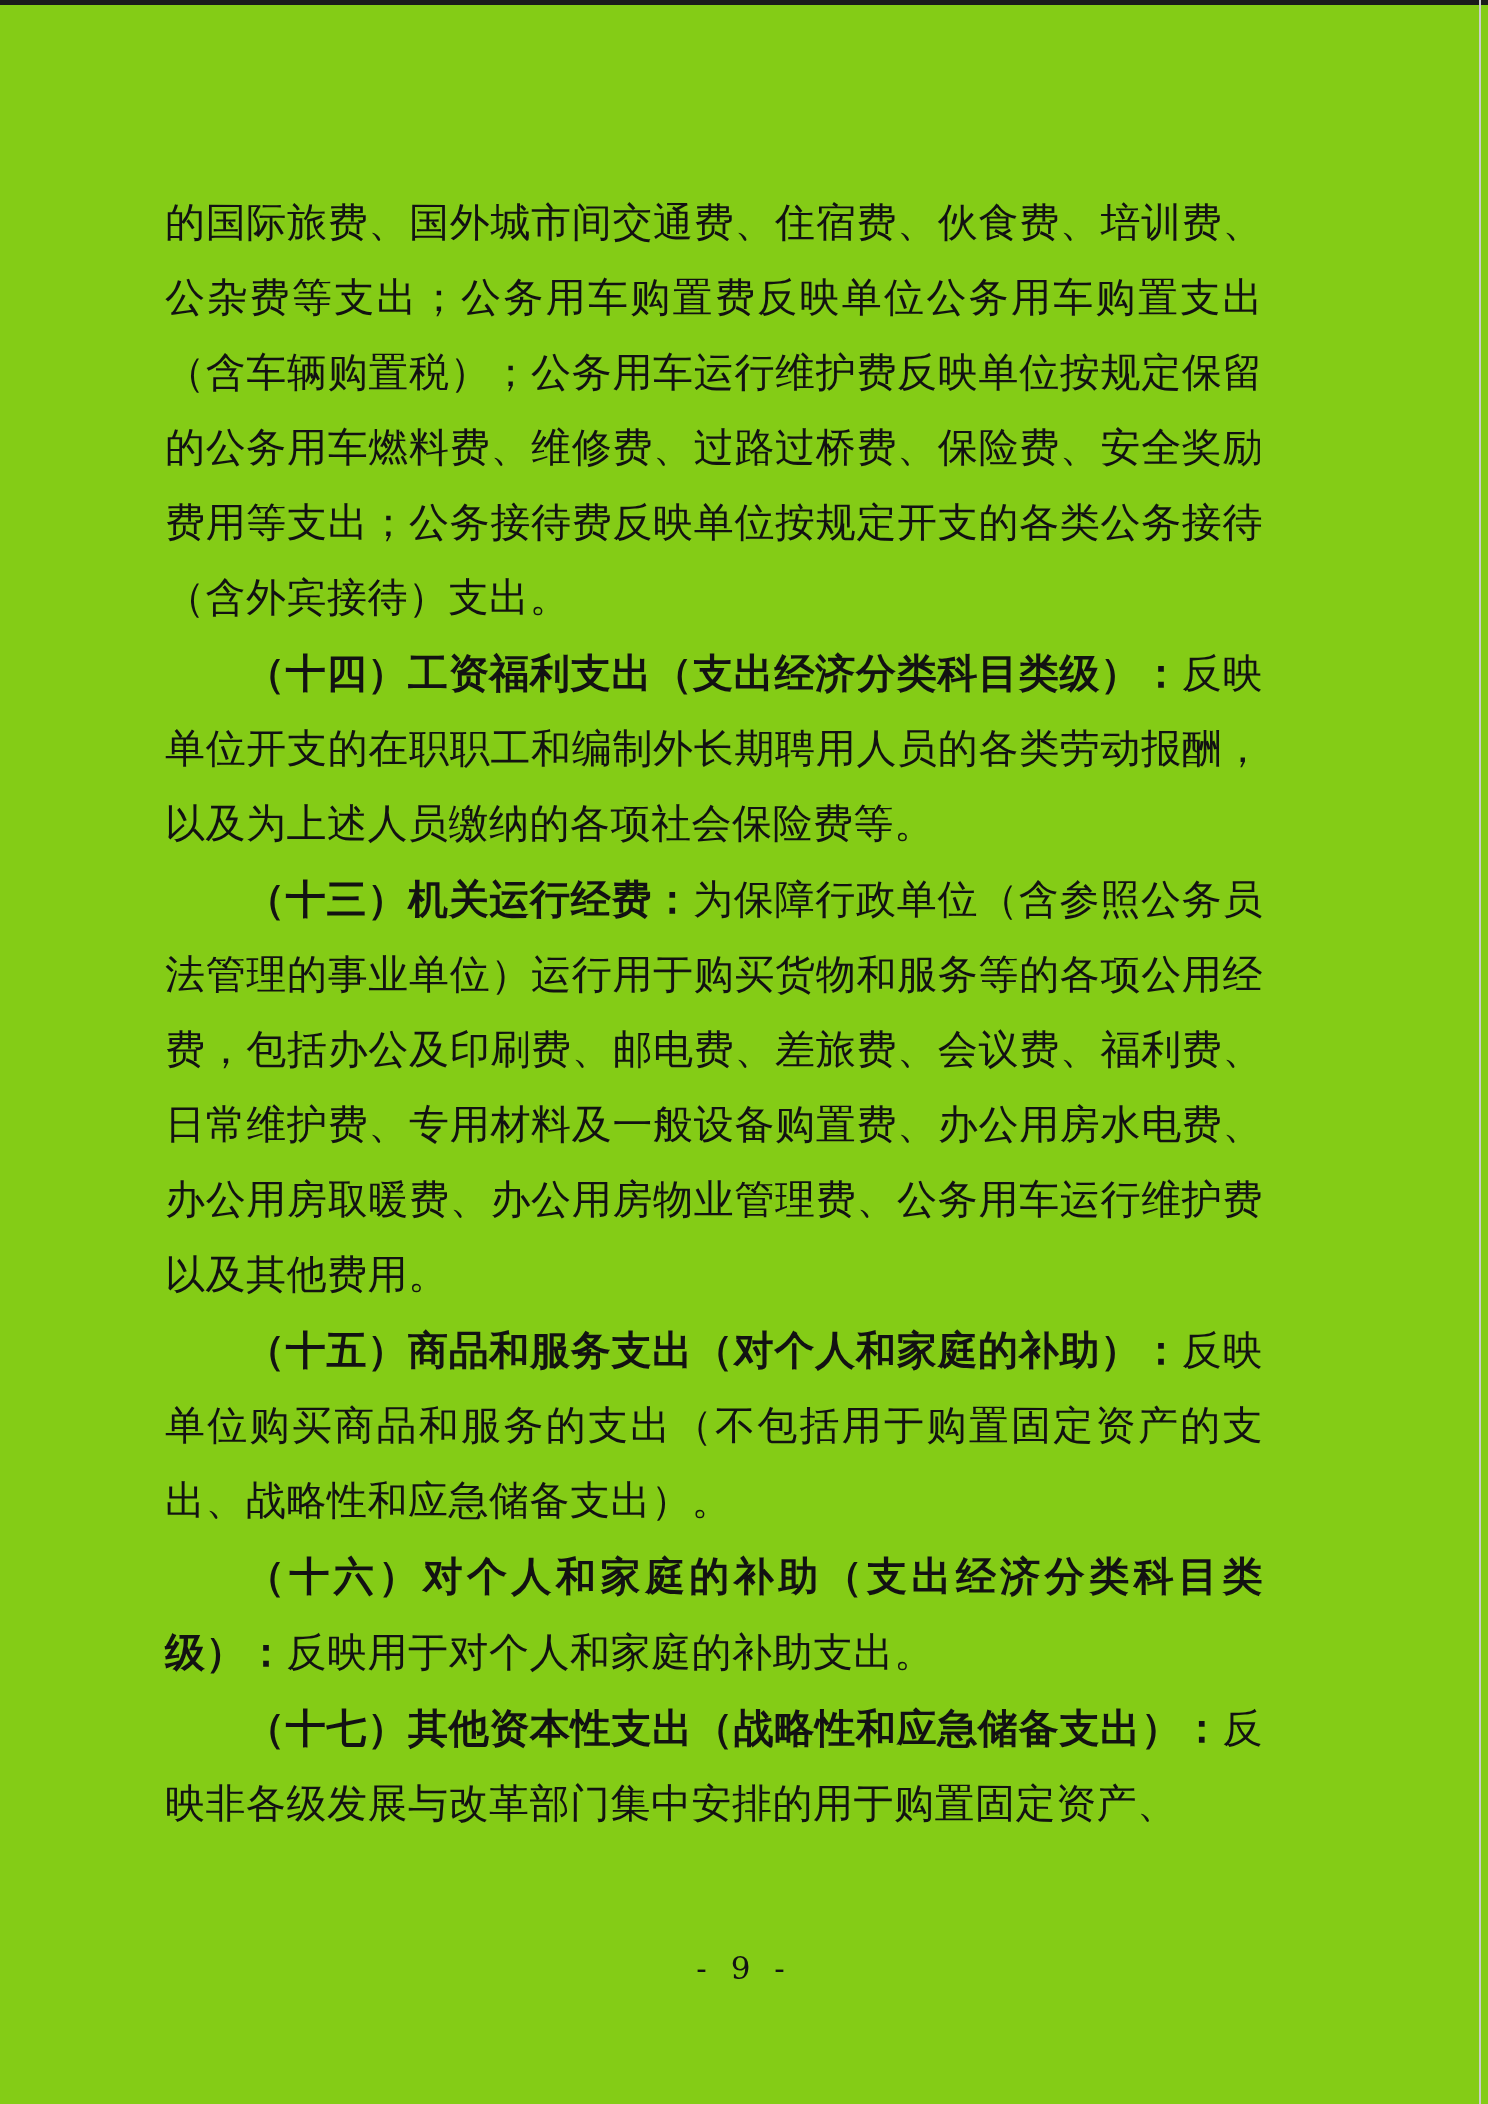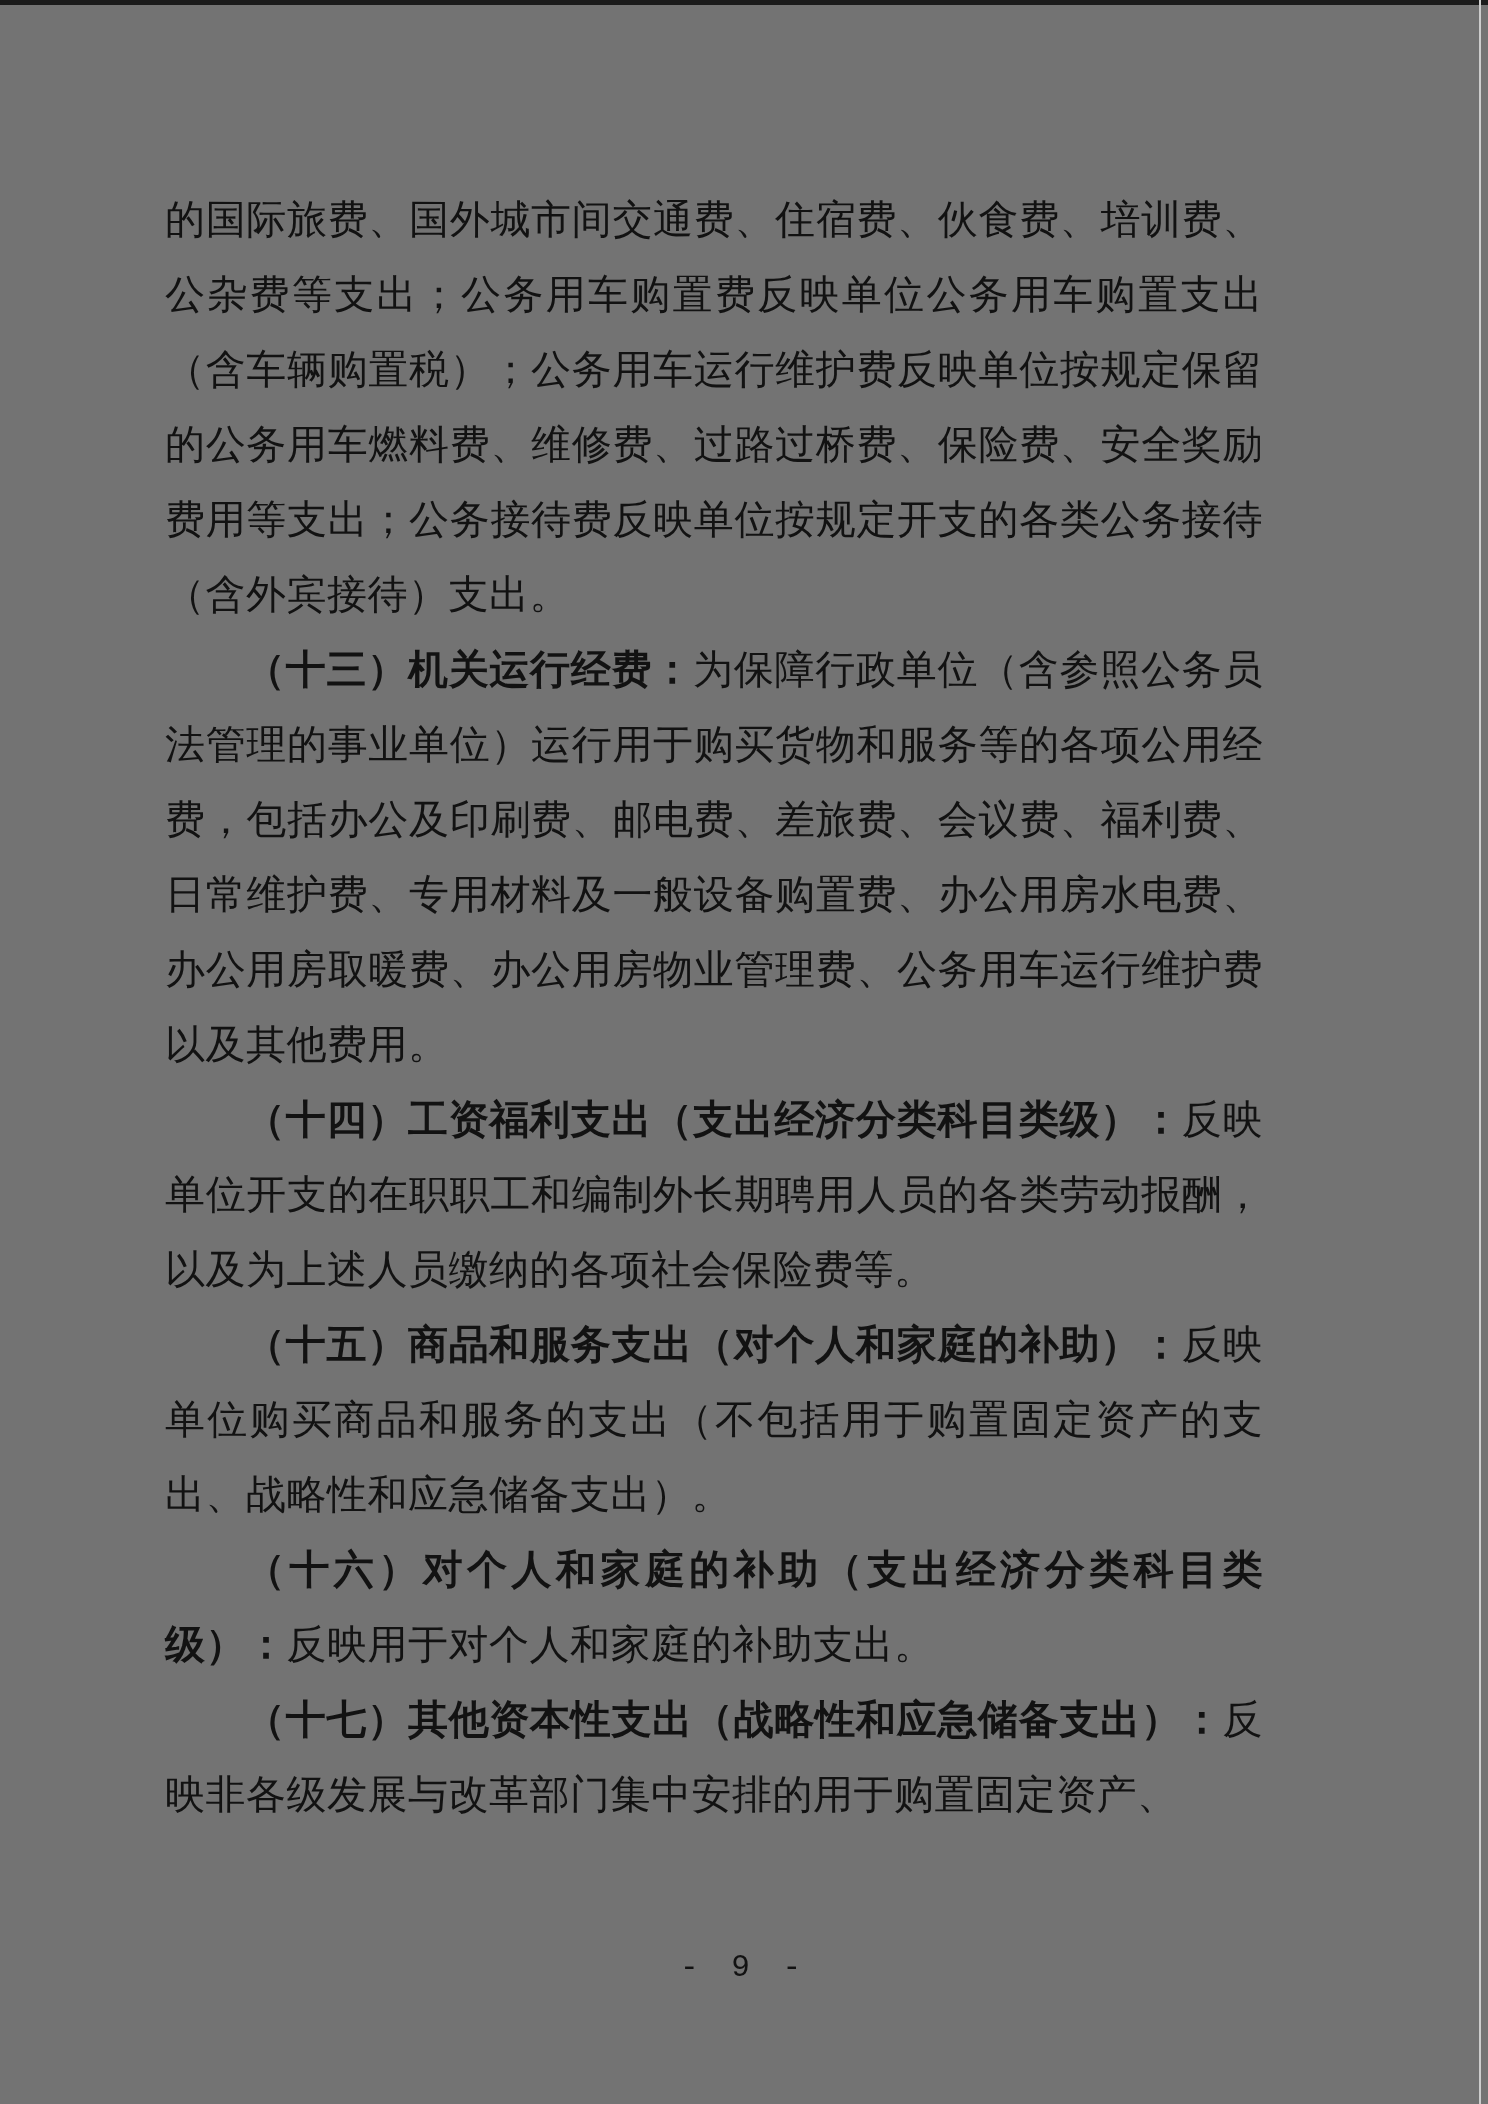--- a/index.html
+++ b/index.html
@@ -62,25 +62,25 @@
     text-align: center;
     font-size: 31px;
     line-height: 40px;
     letter-spacing: 7px;
     color: #121212;
   }
 </style>
 </head>
 <body>
 
-<div class="page" style="background: #737373; font-family: Liberation Mono, monospace;">
+<div class="page" style="background: #84cc16;">
   <div class="top-bar" style="background: rgb(27, 27, 27);"></div>
   <div class="right-edge-line" style="background: rgb(204, 204, 204);"></div>
   <main class="content" id="content" style="color: rgb(18, 18, 18);">
       <p class="para"><span>的国际旅费、国外城市间交通费、住宿费、伙食费、培训费、公杂费等支出；公务用车购置费反映单位公务用车购置支出（含车辆购置税）；公务用车运行维护费反映单位按规定保留的公务用车燃料费、维修费、过路过桥费、保险费、安全奖励费用等支出；公务接待费反映单位按规定开支的各类公务接待（含外宾接待）支出。</span></p>
+      <p class="para indent"><b>（十四）工资福利支出（支出经济分类科目类级）：</b><span>反映单位开支的在职职工和编制外长期聘用人员的各类劳动报酬，以及为上述人员缴纳的各项社会保险费等。</span></p>
       <p class="para indent"><b>（十三）机关运行经费：</b><span>为保障行政单位（含参照公务员法管理的事业单位）运行用于购买货物和服务等的各项公用经费，包括办公及印刷费、邮电费、差旅费、会议费、福利费、日常维护费、专用材料及一般设备购置费、办公用房水电费、办公用房取暖费、办公用房物业管理费、公务用车运行维护费以及其他费用。</span></p>
-      <p class="para indent"><b>（十四）工资福利支出（支出经济分类科目类级）：</b><span>反映单位开支的在职职工和编制外长期聘用人员的各类劳动报酬，以及为上述人员缴纳的各项社会保险费等。</span></p>
       <p class="para indent"><b>（十五）商品和服务支出（对个人和家庭的补助）：</b><span>反映单位购买商品和服务的支出（不包括用于购置固定资产的支出、战略性和应急储备支出）。</span></p>
       <p class="para indent"><b>（十六）对个人和家庭的补助（支出经济分类科目类级）：</b><span>反映用于对个人和家庭的补助支出。</span></p>
       <p class="para indent"><b>（十七）其他资本性支出（战略性和应急储备支出）：</b><span>反映非各级发展与改革部门集中安排的用于购置固定资产、</span></p>
     </main>
   <div class="footer" style="color: rgb(18, 18, 18);">- 9 -</div>
 </div>
 
 </body></html>

